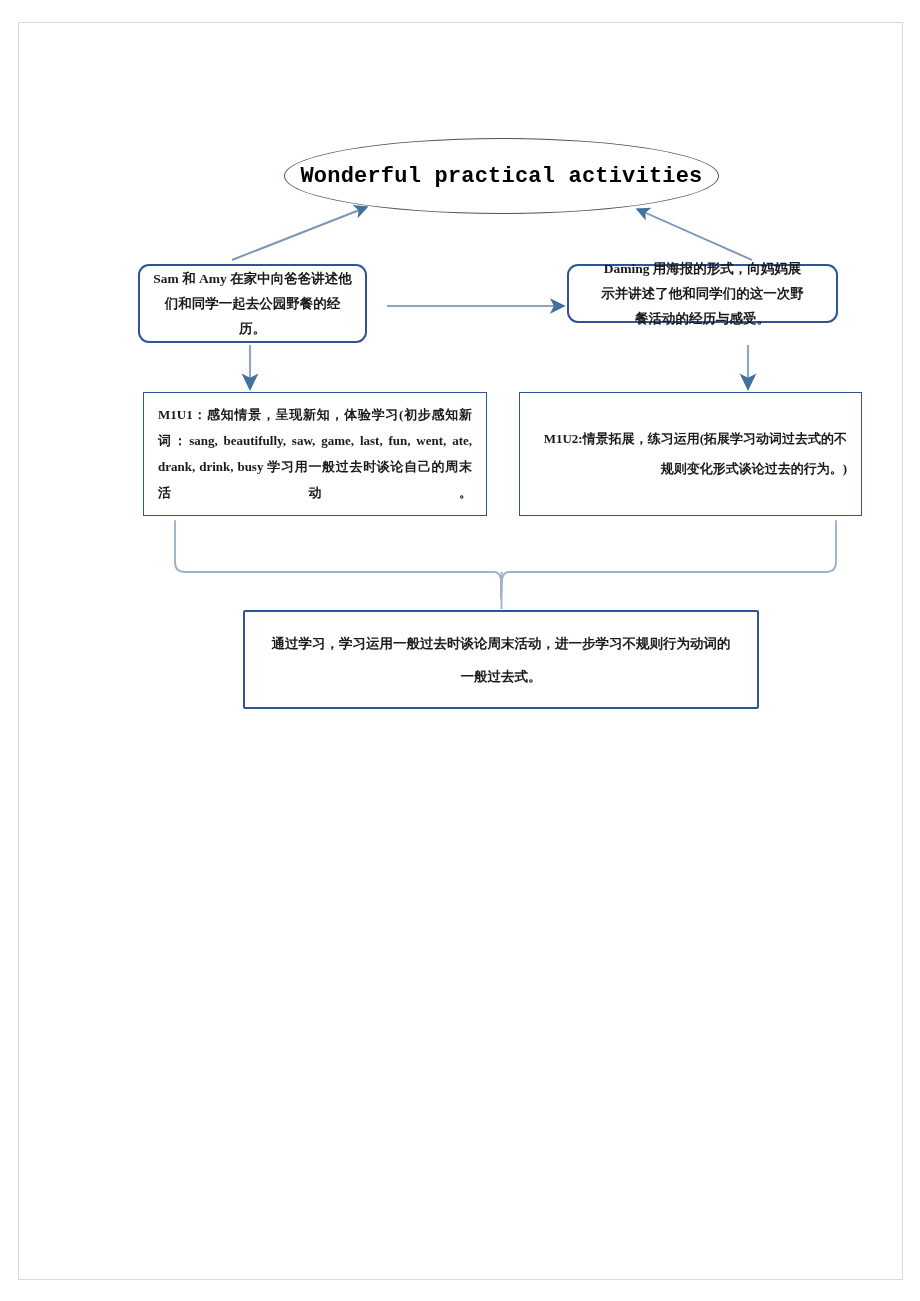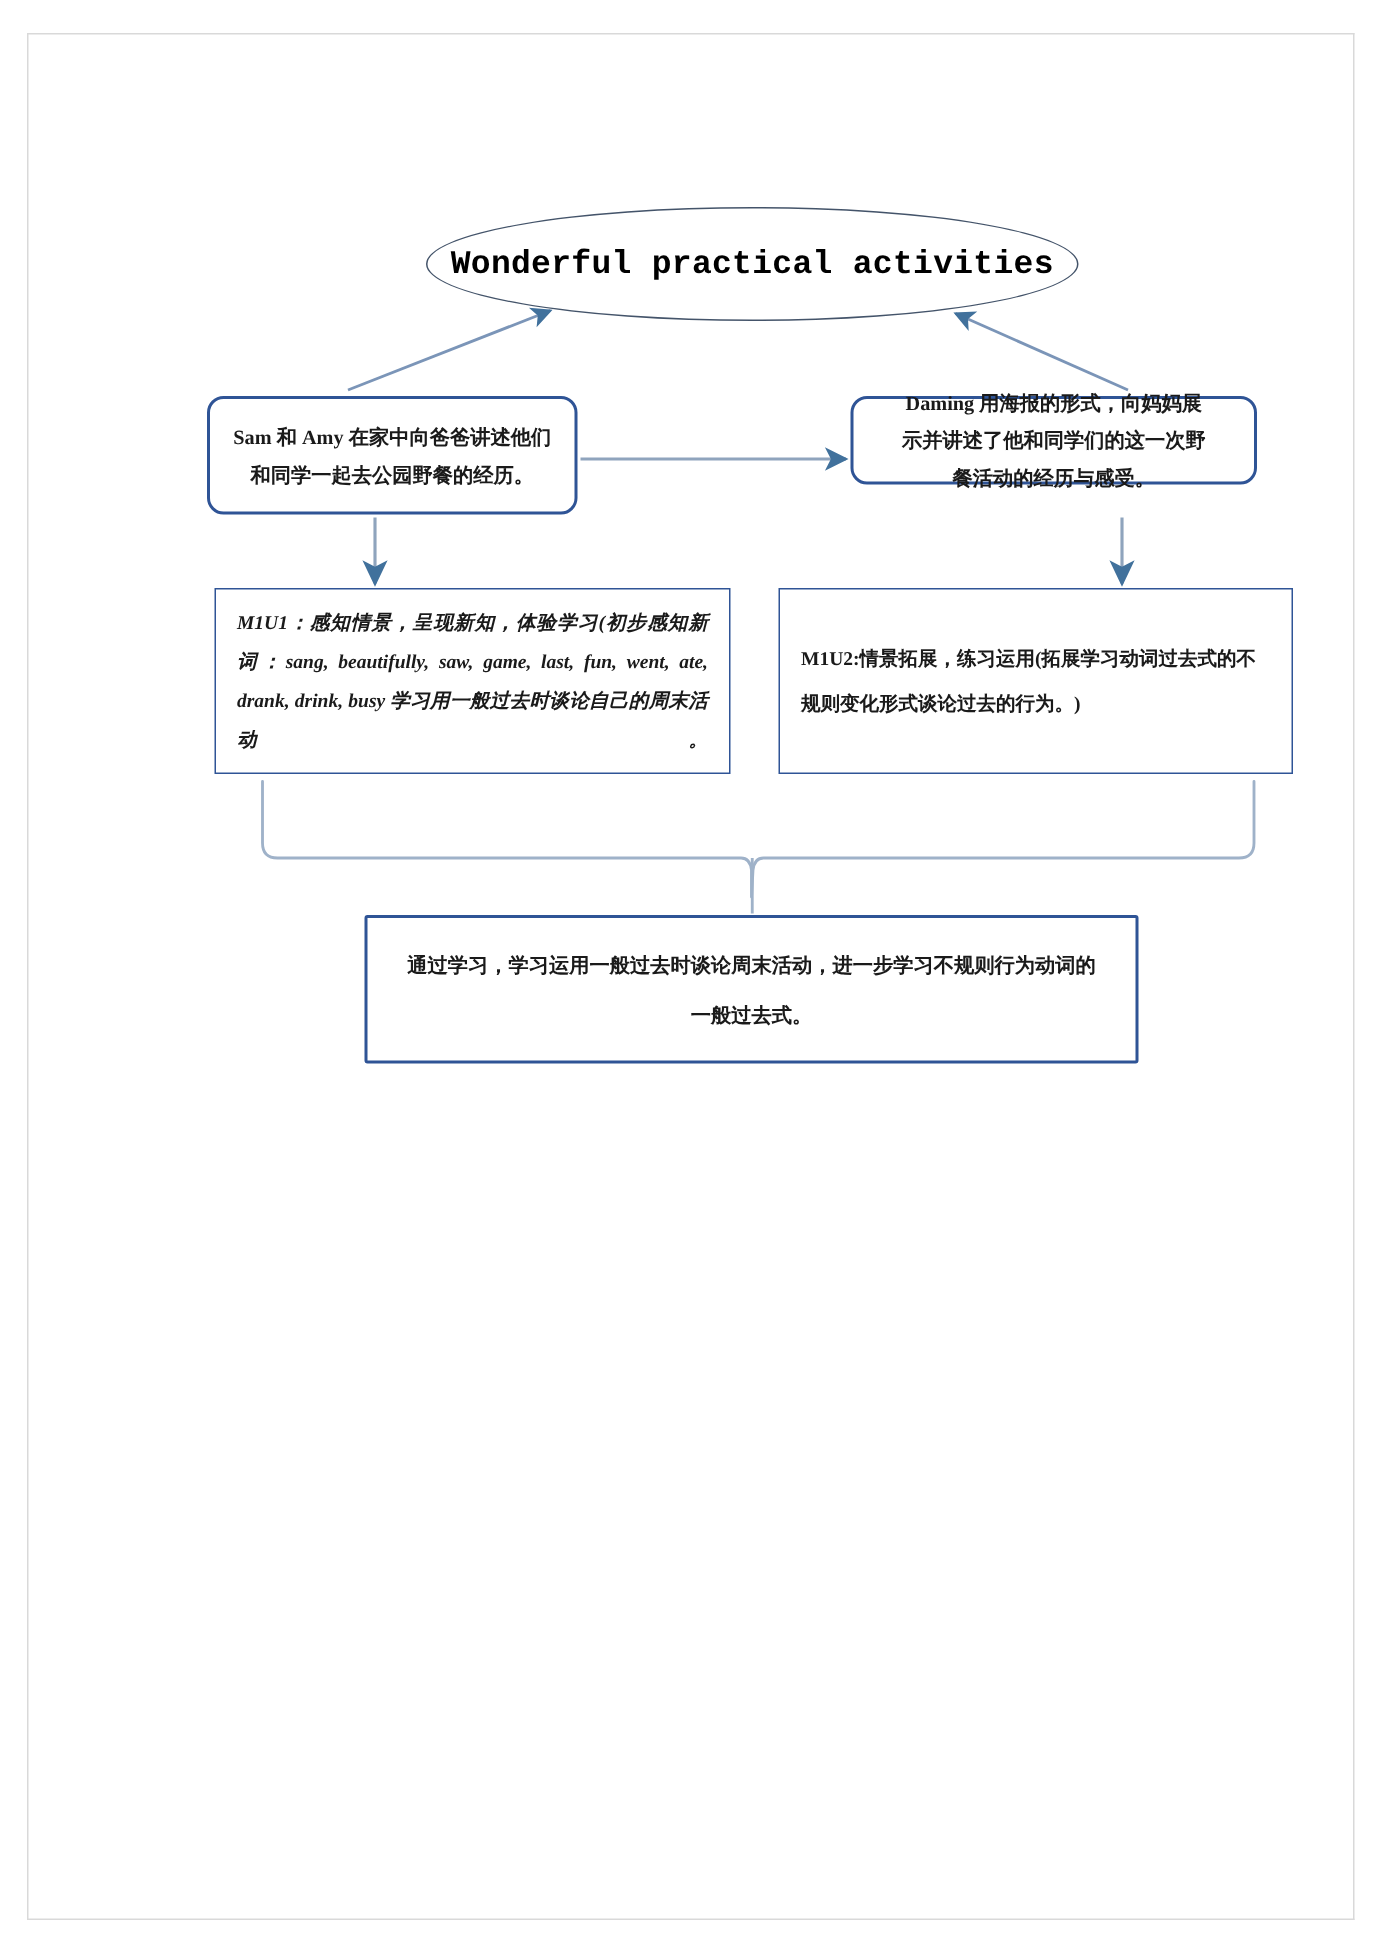--- a/index.html
+++ b/index.html
@@ -76,21 +76,21 @@
   }
 
   
   .box-round {
     border: 2px solid #2f5496;
     border-radius: 11px;
   }
   #box-left {
     left: 138px;
     top: 264px;
-    width: 247px;
+    width: 229px;
     height: 79px;
     padding: 6px 13px;
   }
   #box-right {
     left: 567px;
     top: 264px;
     width: 271px;
     height: 59px;
     padding: 6px 31px;
   }
@@ -105,41 +105,40 @@
   .box-square {
     border: 1.6px solid #2f5496;
     border-radius: 0;
   }
   #box-m1u1 {
     left: 143px;
     top: 392px;
     width: 344px;
     height: 124px;
     padding: 3px 14px;
-    font-style: italic;
   }
   #box-m1u2 {
     left: 519px;
     top: 392px;
     width: 343px;
     height: 124px;
     padding: 7px 14px;
   }
   #box-m1u1 .node-text {
     font-size: 13px;
     line-height: 26px;
     font-weight: bold;
     text-align: justify;
     text-align-last: justify;
   }
   #box-m1u2 .node-text {
     font-size: 13px;
     line-height: 30px;
     font-weight: bold;
-    text-align: left;
+    text-align: right;
   }
 
   
   #box-bottom {
     left: 243px;
     top: 610px;
     width: 516px;
     height: 99px;
     border: 2px solid #2f5496;
     border-radius: 2px;

